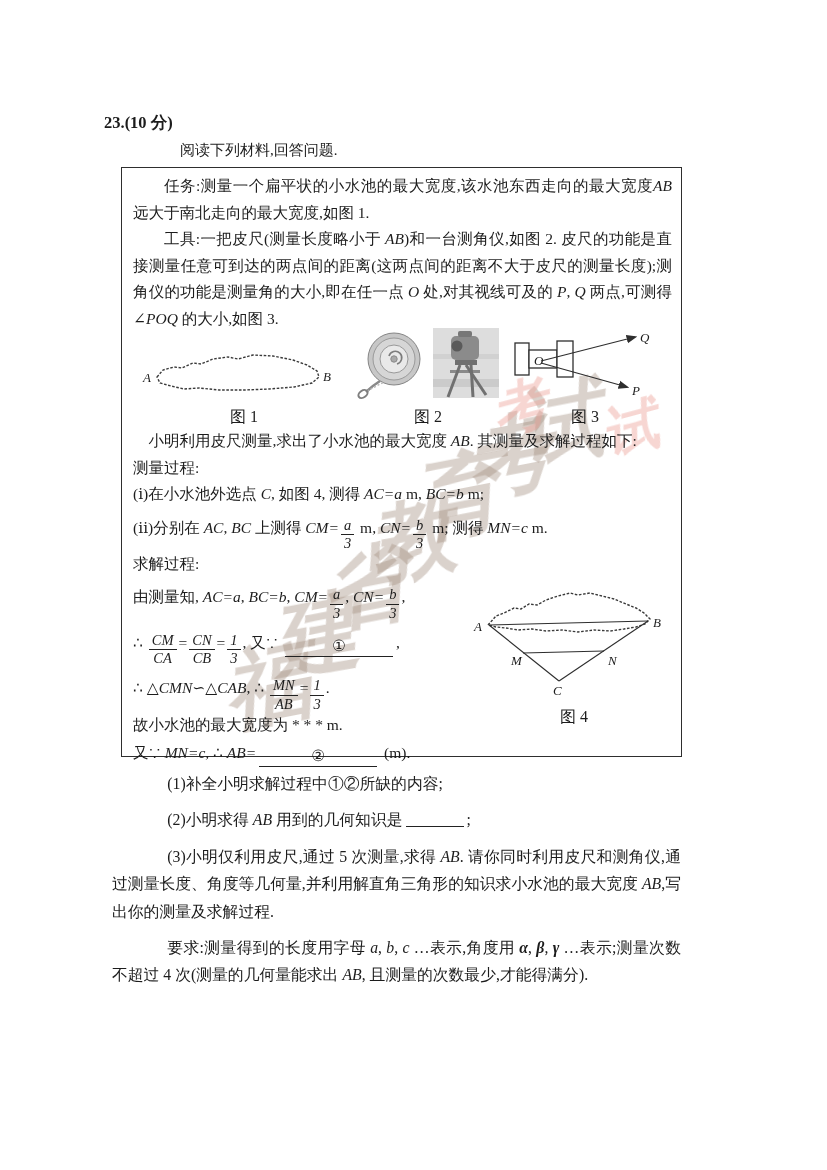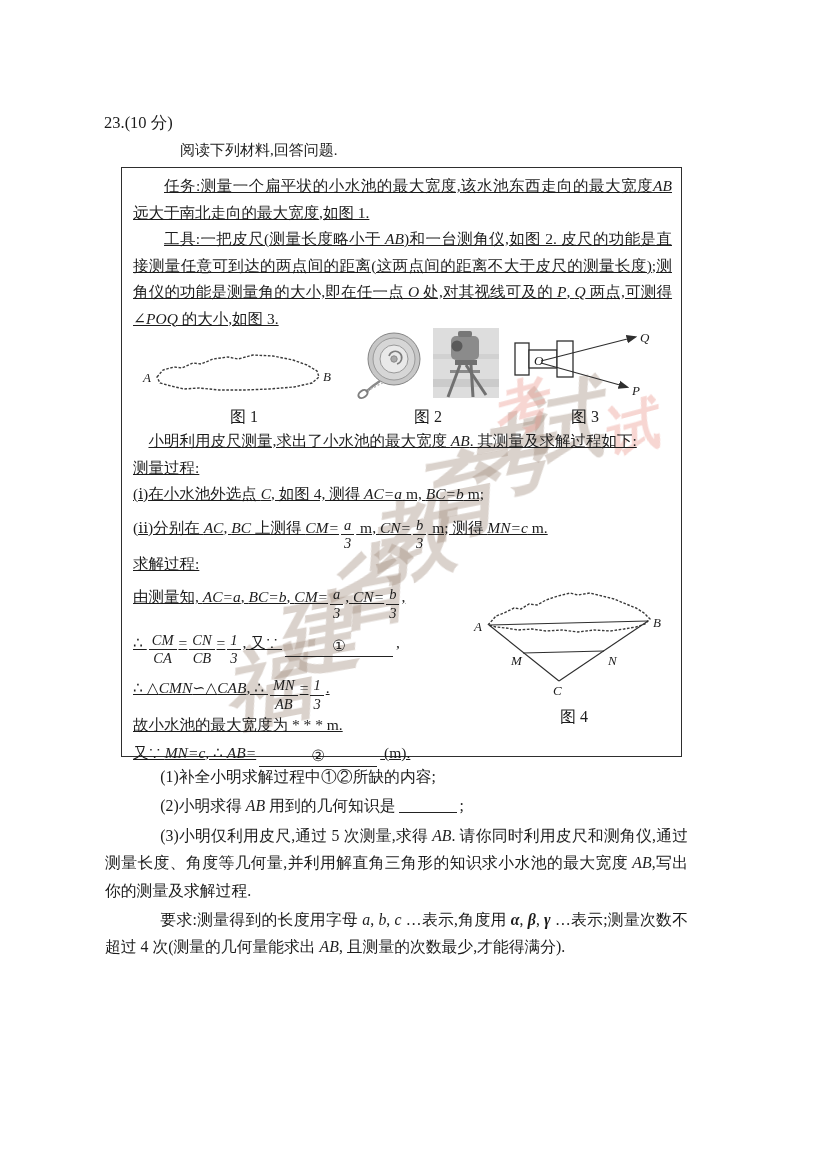--- a/index.html
+++ b/index.html
@@ -4,26 +4,26 @@
 <style>
   html,body{margin:0;padding:0;background:#ffffff;}
   .page{position:relative;width:827px;height:1170px;background:#fff;overflow:hidden;
         font-family:"Liberation Serif","DejaVu Serif",serif;color:#1c1c1c;}
   
   .wm-layer{position:absolute;inset:0;z-index:0;pointer-events:none;}
   .wm-char{position:absolute;font-size:86px;font-style:italic;font-weight:bold;
            color:rgba(158,138,120,0.38);transform:rotate(-11deg);filter:blur(0.7px);}
   .wm-accent{color:rgba(236,158,148,0.42);font-size:56px;transform:rotate(-15deg);}
   
-  .qline{position:absolute;left:104px;top:112px;font-size:16.5px;z-index:1;}
+  .qline{position:absolute;left:104px;top:112px;font-size:16.5px;z-index:1;font-weight:bold;}
   .intro{position:absolute;left:180px;top:141px;font-size:15px;z-index:1;}
   
   .qbox{position:absolute;left:121px;top:167px;width:561px;height:590px;z-index:1;
         border:1.5px solid #2e2e2e;box-sizing:border-box;padding:5px 9px 0 11px;
-        font-size:15.5px;line-height:26.5px;text-decoration:underline;}
+        font-size:15.5px;line-height:26.5px;}
   .qbox p{margin:0;text-align:justify;}
   .ind2{text-indent:2em;}
   .ind1{text-indent:1em;}
   .line{text-align:left;white-space:nowrap;}
   .tall{line-height:40px;}
   .tall2{line-height:43px;}
   .s4line{line-height:29px;}
   .s5line{line-height:26px;}
   .mi{font-style:italic;}
   .gk{font-style:italic;font-weight:bold;}
@@ -43,21 +43,21 @@
   #figblock1{left:8px;width:206px;}
   #figblock2{left:220px;width:150px;}
   #figblock3{left:374px;width:156px;}
   svg text{font-family:"Liberation Serif","DejaVu Serif",serif;font-style:italic;
            font-size:13px;fill:#1c1c1c;}
   
   .fig4wrap{position:absolute;right:6px;top:412px;width:202px;text-align:center;}
   
   .questions{position:absolute;left:103px;top:761px;width:587px;z-index:1;
              font-size:15.8px;line-height:27.4px;}
-  .questions p{margin:2px;text-align:justify;text-indent:3.5em;}
+  .questions p{margin:9px;text-align:justify;text-indent:3.5em;}
   .pageno{position:absolute;left:103px;top:947px;width:587px;text-align:center;
           font-size:14.5px;z-index:1;letter-spacing:2px;}
 </style>
 </head>
 <body>
 
 <div class="page">
 
   <div class="wm-layer">
     <span class="wm-char" style="left:224px;top:628px">福</span>

